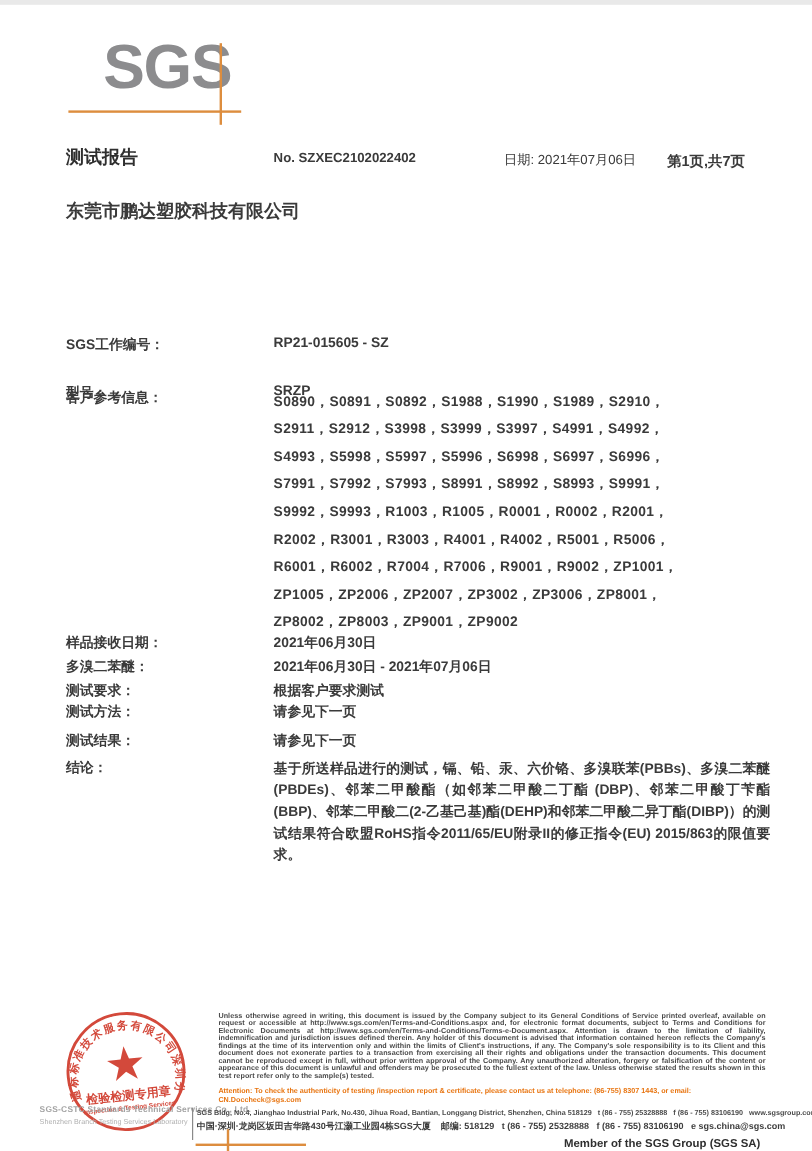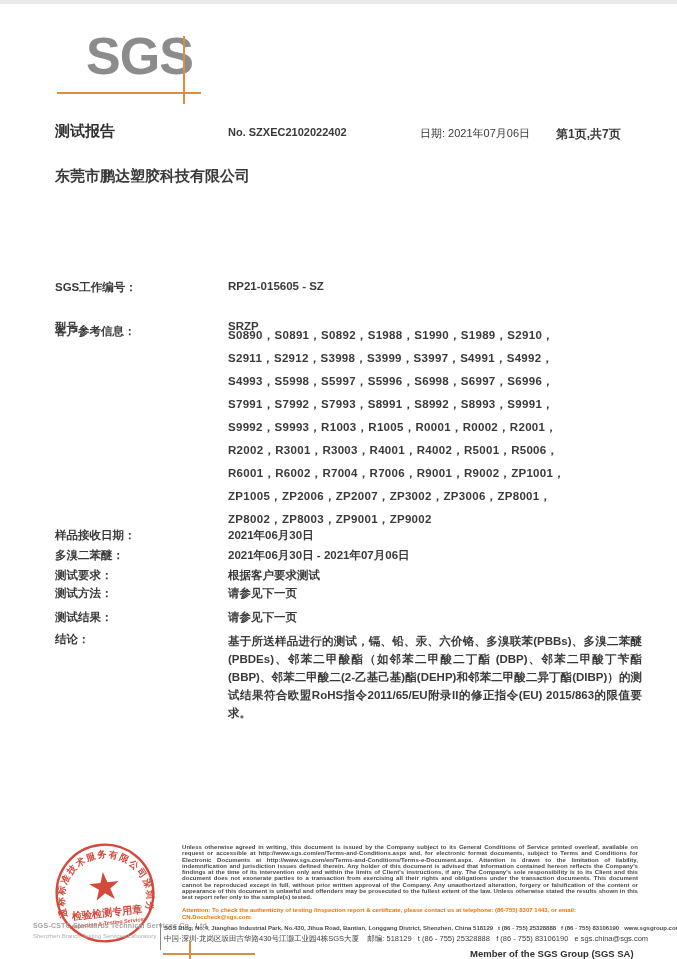--- a/index.html
+++ b/index.html
@@ -39,21 +39,21 @@
   
   .stamp{left:47px;top:831px;width:116px;height:116px;transform:rotate(-6deg);opacity:.92;}
   .footer-co1{left:33px;top:918px;font-size:7px;color:#a3a3a3;font-weight:bold;letter-spacing:.2px;}
   .footer-co2{left:33px;top:929px;font-size:6px;color:#b0b0b0;}
   
   .disclaimer{left:182px;top:840px;width:456px;font-size:6px;line-height:6.3px;font-weight:600;
     color:#4a4a4a;text-align:justify;letter-spacing:.05px;}
   .attention{left:182px;top:903px;width:456px;font-size:6px;line-height:6.5px;font-weight:bold;color:#e8740f;}
   .addr-divider{left:160px;top:919px;width:1px;height:27px;background:#8a8a8a;}
   .addr-en{left:164px;top:921px;font-size:6px;font-weight:600;color:#4a4a4a;white-space:pre;}
-  .addr-cn{left:164px;top:930px;font-size:7.5px;font-weight:normal;color:#3d3d3d;white-space:pre;}
+  .addr-cn{left:164px;top:930px;font-size:7.5px;font-weight:bold;color:#3d3d3d;white-space:pre;}
   .crop-h{left:163px;top:949px;width:92px;height:2px;background:#dd8d3e;}
   .crop-v{left:189px;top:937px;width:2px;height:22px;background:#dd8d3e;}
   .member-line{left:470px;top:944px;font-size:9.5px;font-weight:600;color:#2f2f2f;}
 </style>
 </head>
 <body>
 
 <div class="page">
 
   <div class="abs logo-text">SGS</div>

